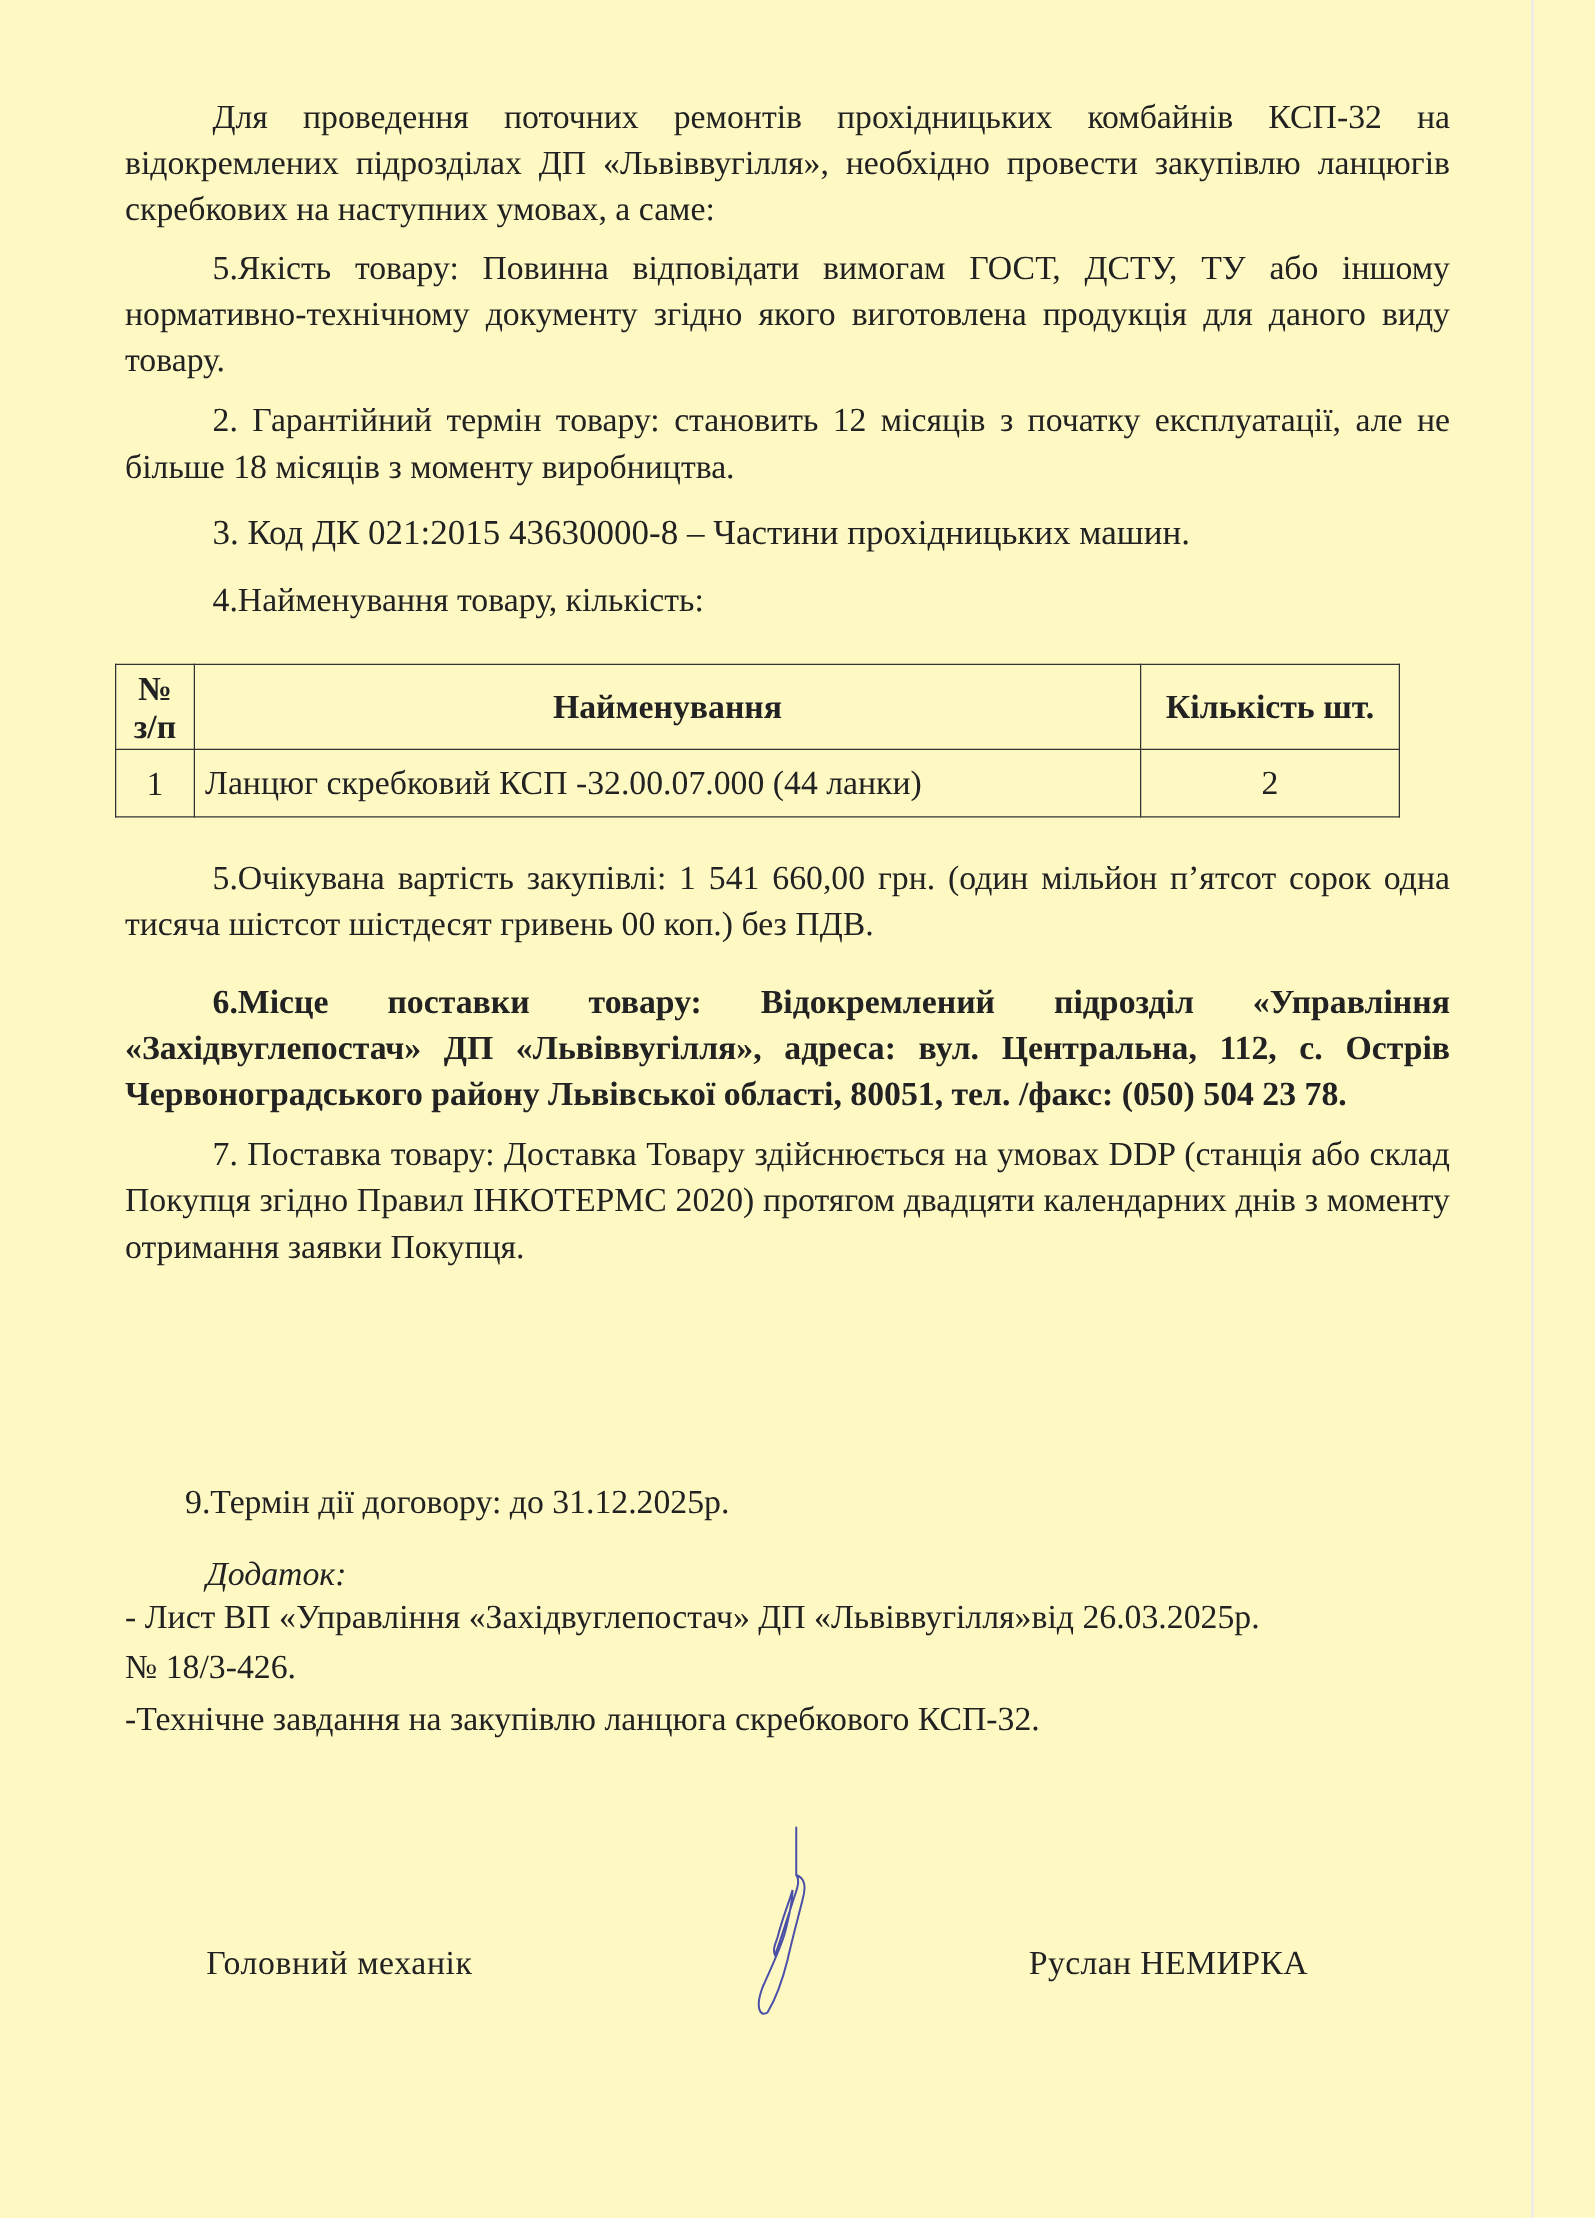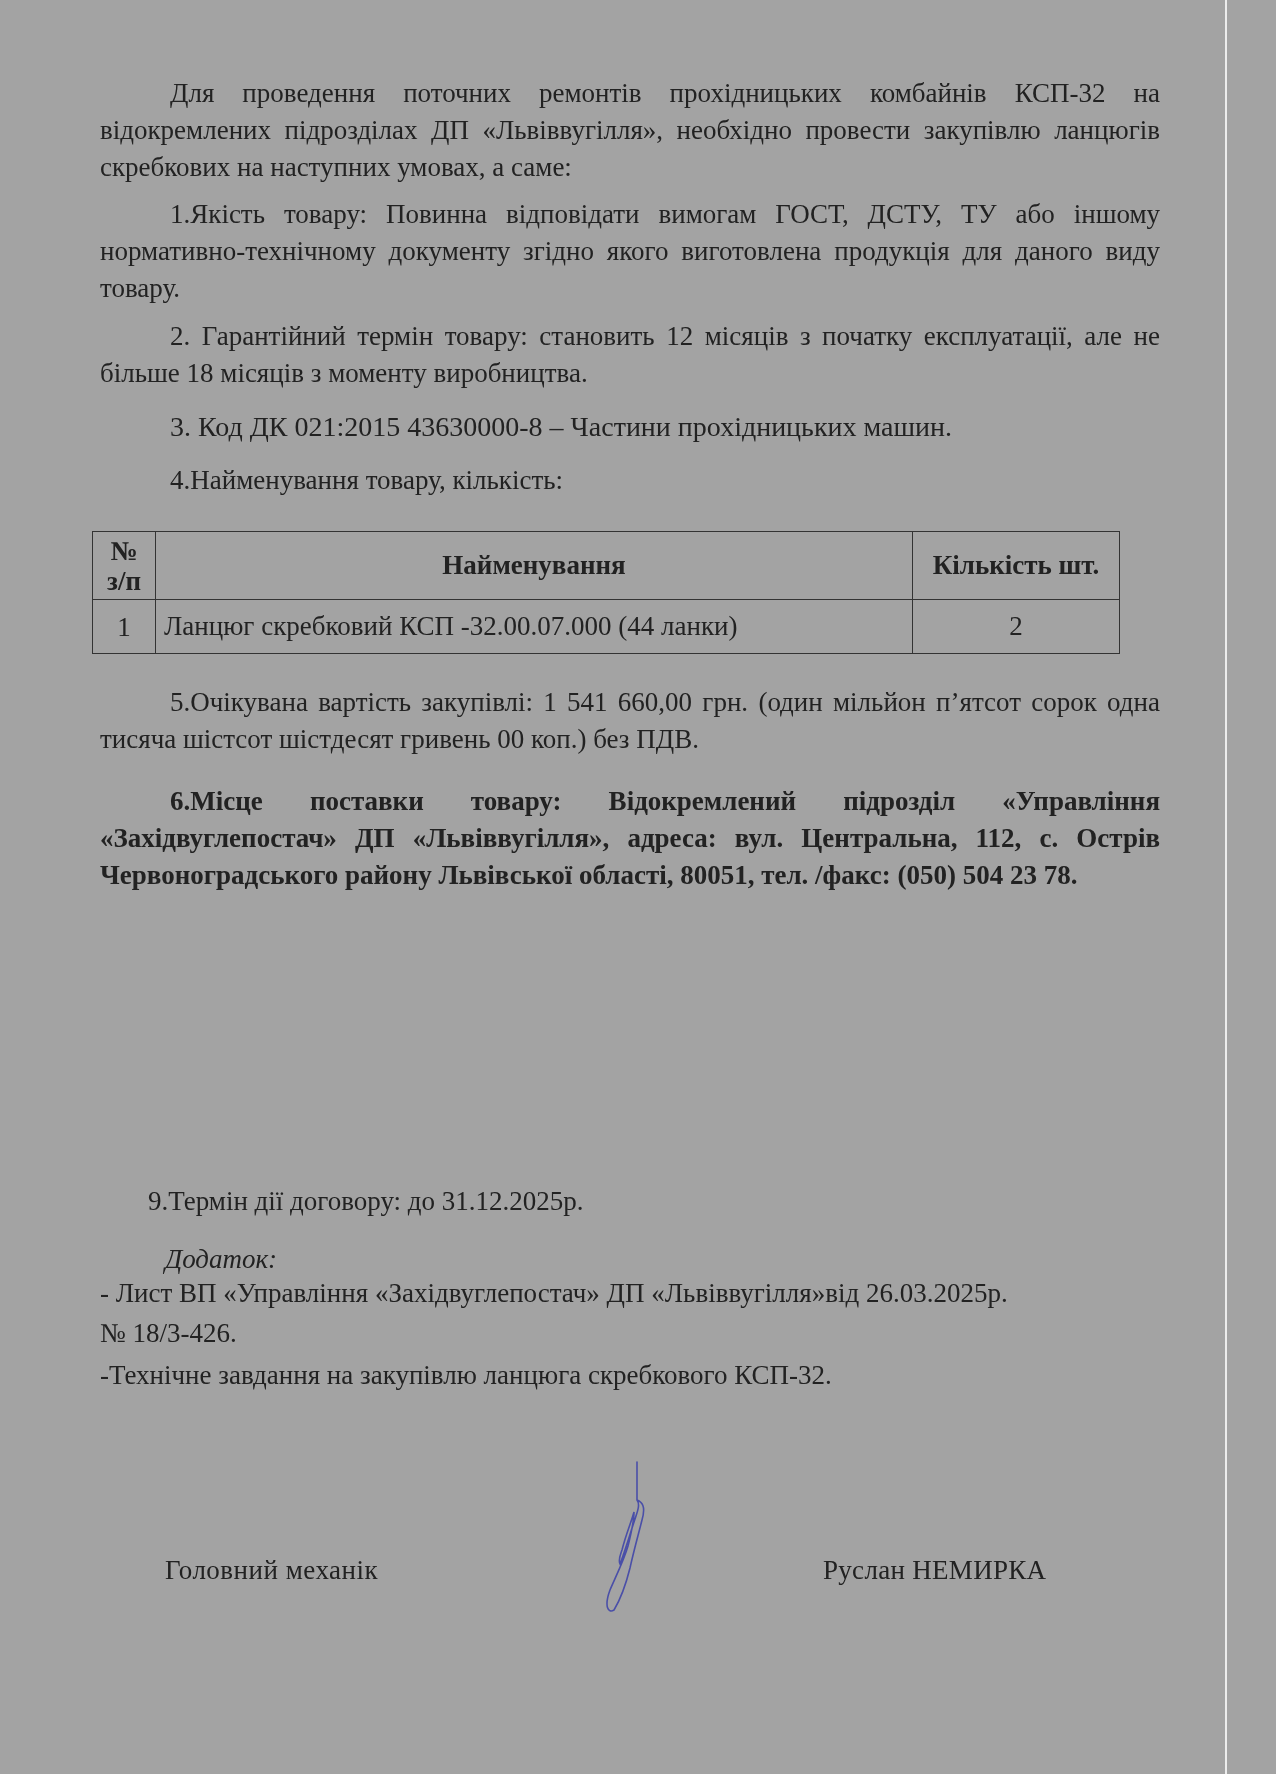--- a/index.html
+++ b/index.html
@@ -1,18 +1,18 @@
 <!DOCTYPE html>
 <html><head>
 <meta charset="utf-8">
 <style>
   html, body { margin: 0; padding: 0; background: #ffffff; }
   body { width: 1276px; height: 1774px; position: relative; overflow: hidden;
          font-family: "Liberation Serif", serif; color: #222; }
-  .page { position: absolute; left: 0; top: 0; width: 1276px; height: 1774px; background: #a3a3a3; }
+  .page { position: absolute; left: 0; top: 0; width: 1276px; height: 1774px; background: #fef9c3; }
   .scan-line { position: absolute; top: 0; left: 1225px; width: 2px; height: 1774px; background: #ececec; }
   .p { position: absolute; left: 100px; width: 1060px; font-size: 27px; line-height: 37px;
        text-align: justify; margin: 0; }
   .p.indent { text-indent: 70px; }
   table.items { position: absolute; left: 92px; top: 531px; width: 1028px; border-collapse: collapse;
                 font-size: 27px; }
   table.items td, table.items th { border: 1.5px solid #333; padding: 0 8px; }
   table.items th { font-weight: bold; height: 67px; }
   table.items td { height: 53px; }
   .c-num { width: 46px; text-align: center; line-height: 30px; }
@@ -26,21 +26,21 @@
   .signature { position: absolute; left: 590px; top: 1460px; width: 70px; height: 160px; }
 </style>
 </head>
 <body>
 
 <div class="page">
   <div class="scan-line"></div>
 
   <p class="p indent" style="top:75px;">Для проведення поточних ремонтів прохідницьких комбайнів КСП-32 на відокремлених підрозділах ДП «Львіввугілля», необхідно провести закупівлю ланцюгів скребкових на наступних умовах, а саме:</p>
 
-  <p class="p indent" style="top:196px;">1.Якість товару: Повинна відповідати вимогам ГОСТ, ДСТУ, ТУ або іншому нормативно-технічному документу згідно якого виготовлена продукція для даного виду товару.</p>
+  <p class="p indent" style="top:196px;">5.Якість товару: Повинна відповідати вимогам ГОСТ, ДСТУ, ТУ або іншому нормативно-технічному документу згідно якого виготовлена продукція для даного виду товару.</p>
   <p class="p indent" style="top:318px;">2. Гарантійний термін товару: становить 12 місяців з початку експлуатації, але не більше 18 місяців з моменту виробництва.</p>
   <p class="p indent" style="top:408px; font-size:28px;">3. Код ДК 021:2015 43630000-8 – Частини прохідницьких машин.</p>
   <p class="p indent" style="top:462px;">4.Найменування товару, кількість:</p>
 
   <table class="items">
     <thead>
       <tr>
         <th class="c-num">№ з/п</th>
         <th class="c-name">Найменування</th>
         <th class="c-qty">Кількість шт.</th>
@@ -50,20 +50,21 @@
       <tr>
         <td class="c-num">1</td>
         <td class="left">Ланцюг скребковий КСП -32.00.07.000 (44 ланки)</td>
         <td class="c-qty">2</td>
       </tr>
     </tbody>
   </table>
 
   <p class="p indent" style="top:684px;">5.Очікувана вартість закупівлі: 1 541 660,00 грн. (один мільйон п’ятсот сорок одна тисяча шістсот шістдесят гривень 00 коп.) без ПДВ.</p>
   <p class="p indent" style="top:783px;font-weight:bold;">6.Місце поставки товару: Відокремлений підрозділ «Управління «Західвуглепостач» ДП «Львіввугілля», адреса: вул. Центральна, 112, с. Острів Червоноградського району Львівської області, 80051, тел. /факс: (050) 504 23 78.</p>
+  <p class="p indent" style="top:905px;">7. Поставка товару: Доставка Товару здійснюється на умовах DDP (станція або склад Покупця згідно Правил ІНКОТЕРМС 2020) протягом двадцяти календарних днів з моменту отримання заявки Покупця.</p>
   <p class="p" style="top:1183px; left:148px; width:auto;">9.Термін дії договору: до 31.12.2025р.</p>
 
   <div class="addon-title">Додаток:</div>
   <div class="addon" style="top:1275px;">- Лист ВП «Управління «Західвуглепостач» ДП «Львіввугілля»від 26.03.2025р.</div>
   <div class="addon" style="top:1315px;">№ 18/3-426.</div>
   <div class="addon" style="top:1357px;">-Технічне завдання на закупівлю ланцюга скребкового КСП-32.</div>
 
   <div class="sig-role">Головний механік</div>
   <svg class="signature" viewBox="0 0 70 160">
     <path d="M47 2 L47 40 C52 42 56 46 52 60 C48 76 44 90 40 108 C36 124 30 140 24 150 C18 154 14 146 20 130 C26 116 34 100 38 86 C42 70 44 60 44 52 C42 60 36 74 32 90 C30 96 28 100 30 104 C34 94 40 74 46 56 C48 50 50 44 47 40" fill="none" stroke="#4a4fa8" stroke-width="1.6" stroke-linecap="round"></path>

